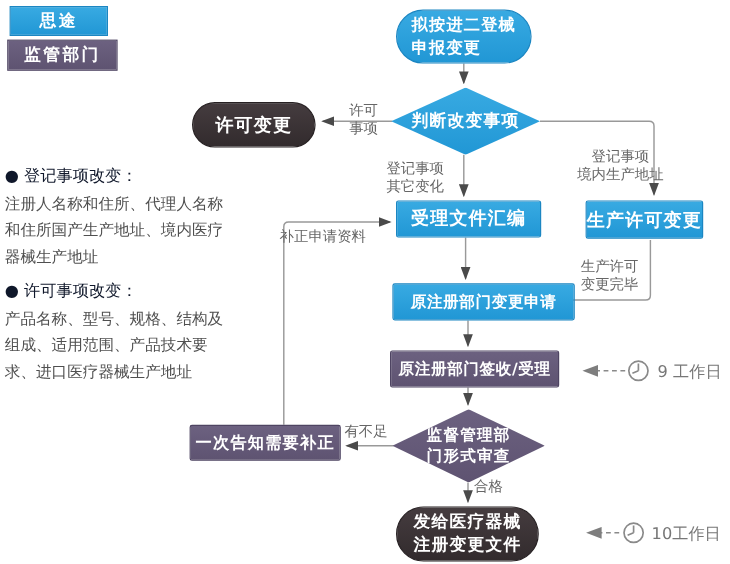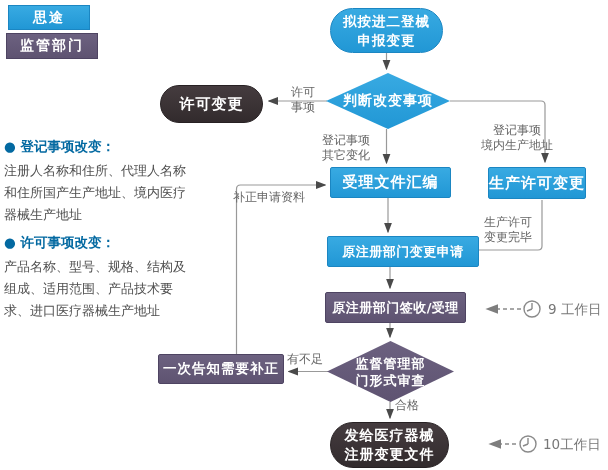--- a/index.html
+++ b/index.html
@@ -1,34 +1,34 @@
 <!DOCTYPE html>
 <html><head>
 <meta charset="utf-8">
 <style>
   html,body{margin:0;padding:0;background:#fff;}
   body{font-family:"DejaVu Sans","Liberation Sans",sans-serif;}
   #stage{position:relative;width:608px;height:470px;background:#fff;overflow:hidden;padding-left:16px;}
   #connectors{position:absolute;left:0;top:0;z-index:1;}
   .node,.label,.badge,.note,.timer{position:absolute;box-sizing:border-box;z-index:2;}
   .pre{white-space:pre-line;}
-  .node{display:flex;align-items:center;justify-content:center;text-align:center;
+  .node{display:flex;align-items:center;justify-content:center;text-align:left;
         color:#fff;font-weight:bold;letter-spacing:1px;}
   .blue{background:linear-gradient(180deg,#38aae2,#2197d5);border:1px solid #1b86c2;}
   .purple{background:linear-gradient(180deg,#6c6180,#5e5371);border:1px solid #4e4462;}
   .dark{background:linear-gradient(180deg,#453c3f,#322b2d);border:1px solid #272123;}
   .pill{border-radius:24px;}
   .rect{border-radius:2px;}
   .diamond{clip-path:polygon(50% 0,100% 50%,50% 100%,0 50%);border:none;}
   .label{color:#666;font-size:12px;line-height:15px;}
   .timer{color:#777;font-size:13.5px;white-space:nowrap;}
   .badge{display:flex;align-items:center;justify-content:center;color:#fff;
          font-weight:bold;font-size:14px;letter-spacing:2px;}
   .note{width:238px;color:#4f4f4f;}
-  .note .heading{font-size:13.5px;font-weight:bold;color:#0369a1;margin-bottom:4px;}
+  .note .heading{font-size:13.5px;font-weight:normal;color:#0f172a;margin-bottom:4px;}
   .note .body{font-size:13px;line-height:22px;}
 </style>
 </head>
 <body>
 
 <div id="stage">
 
   <svg id="connectors" width="608" height="470" viewBox="0 0 608 470">
     <defs>
       <marker id="aDark" viewBox="0 0 8 6" refX="7" refY="3" markerWidth="9" markerHeight="7" orient="auto">

